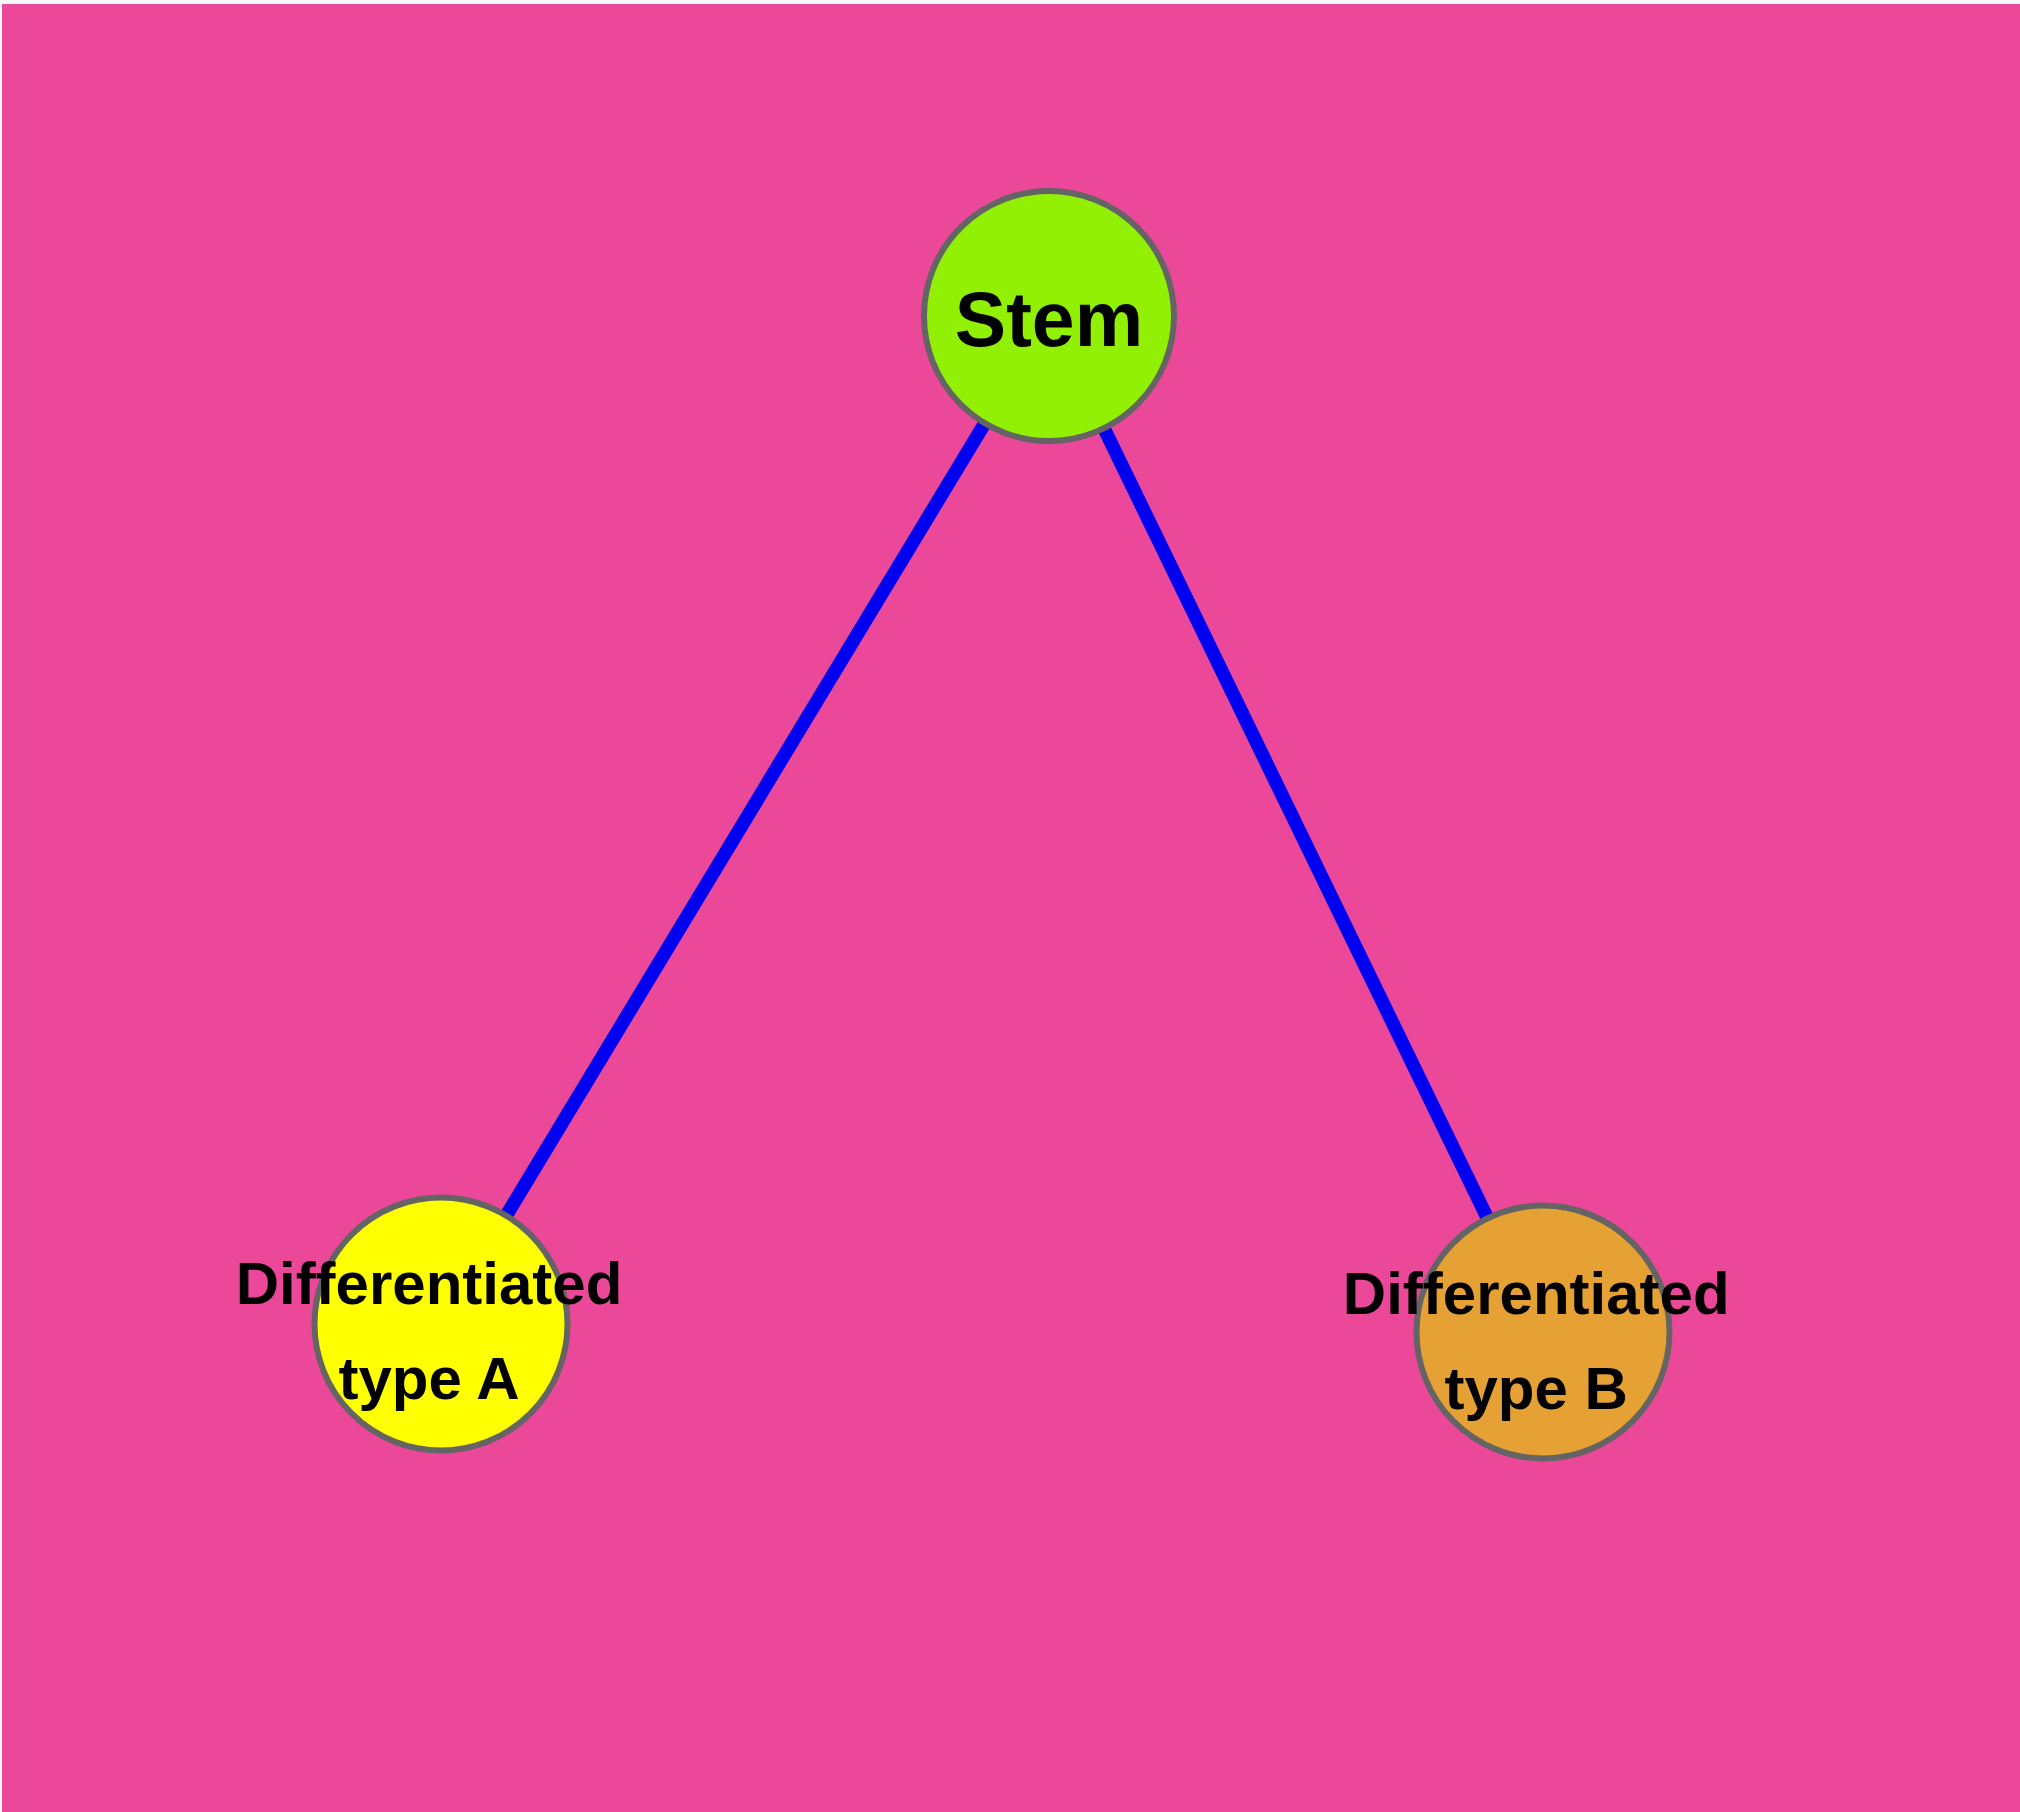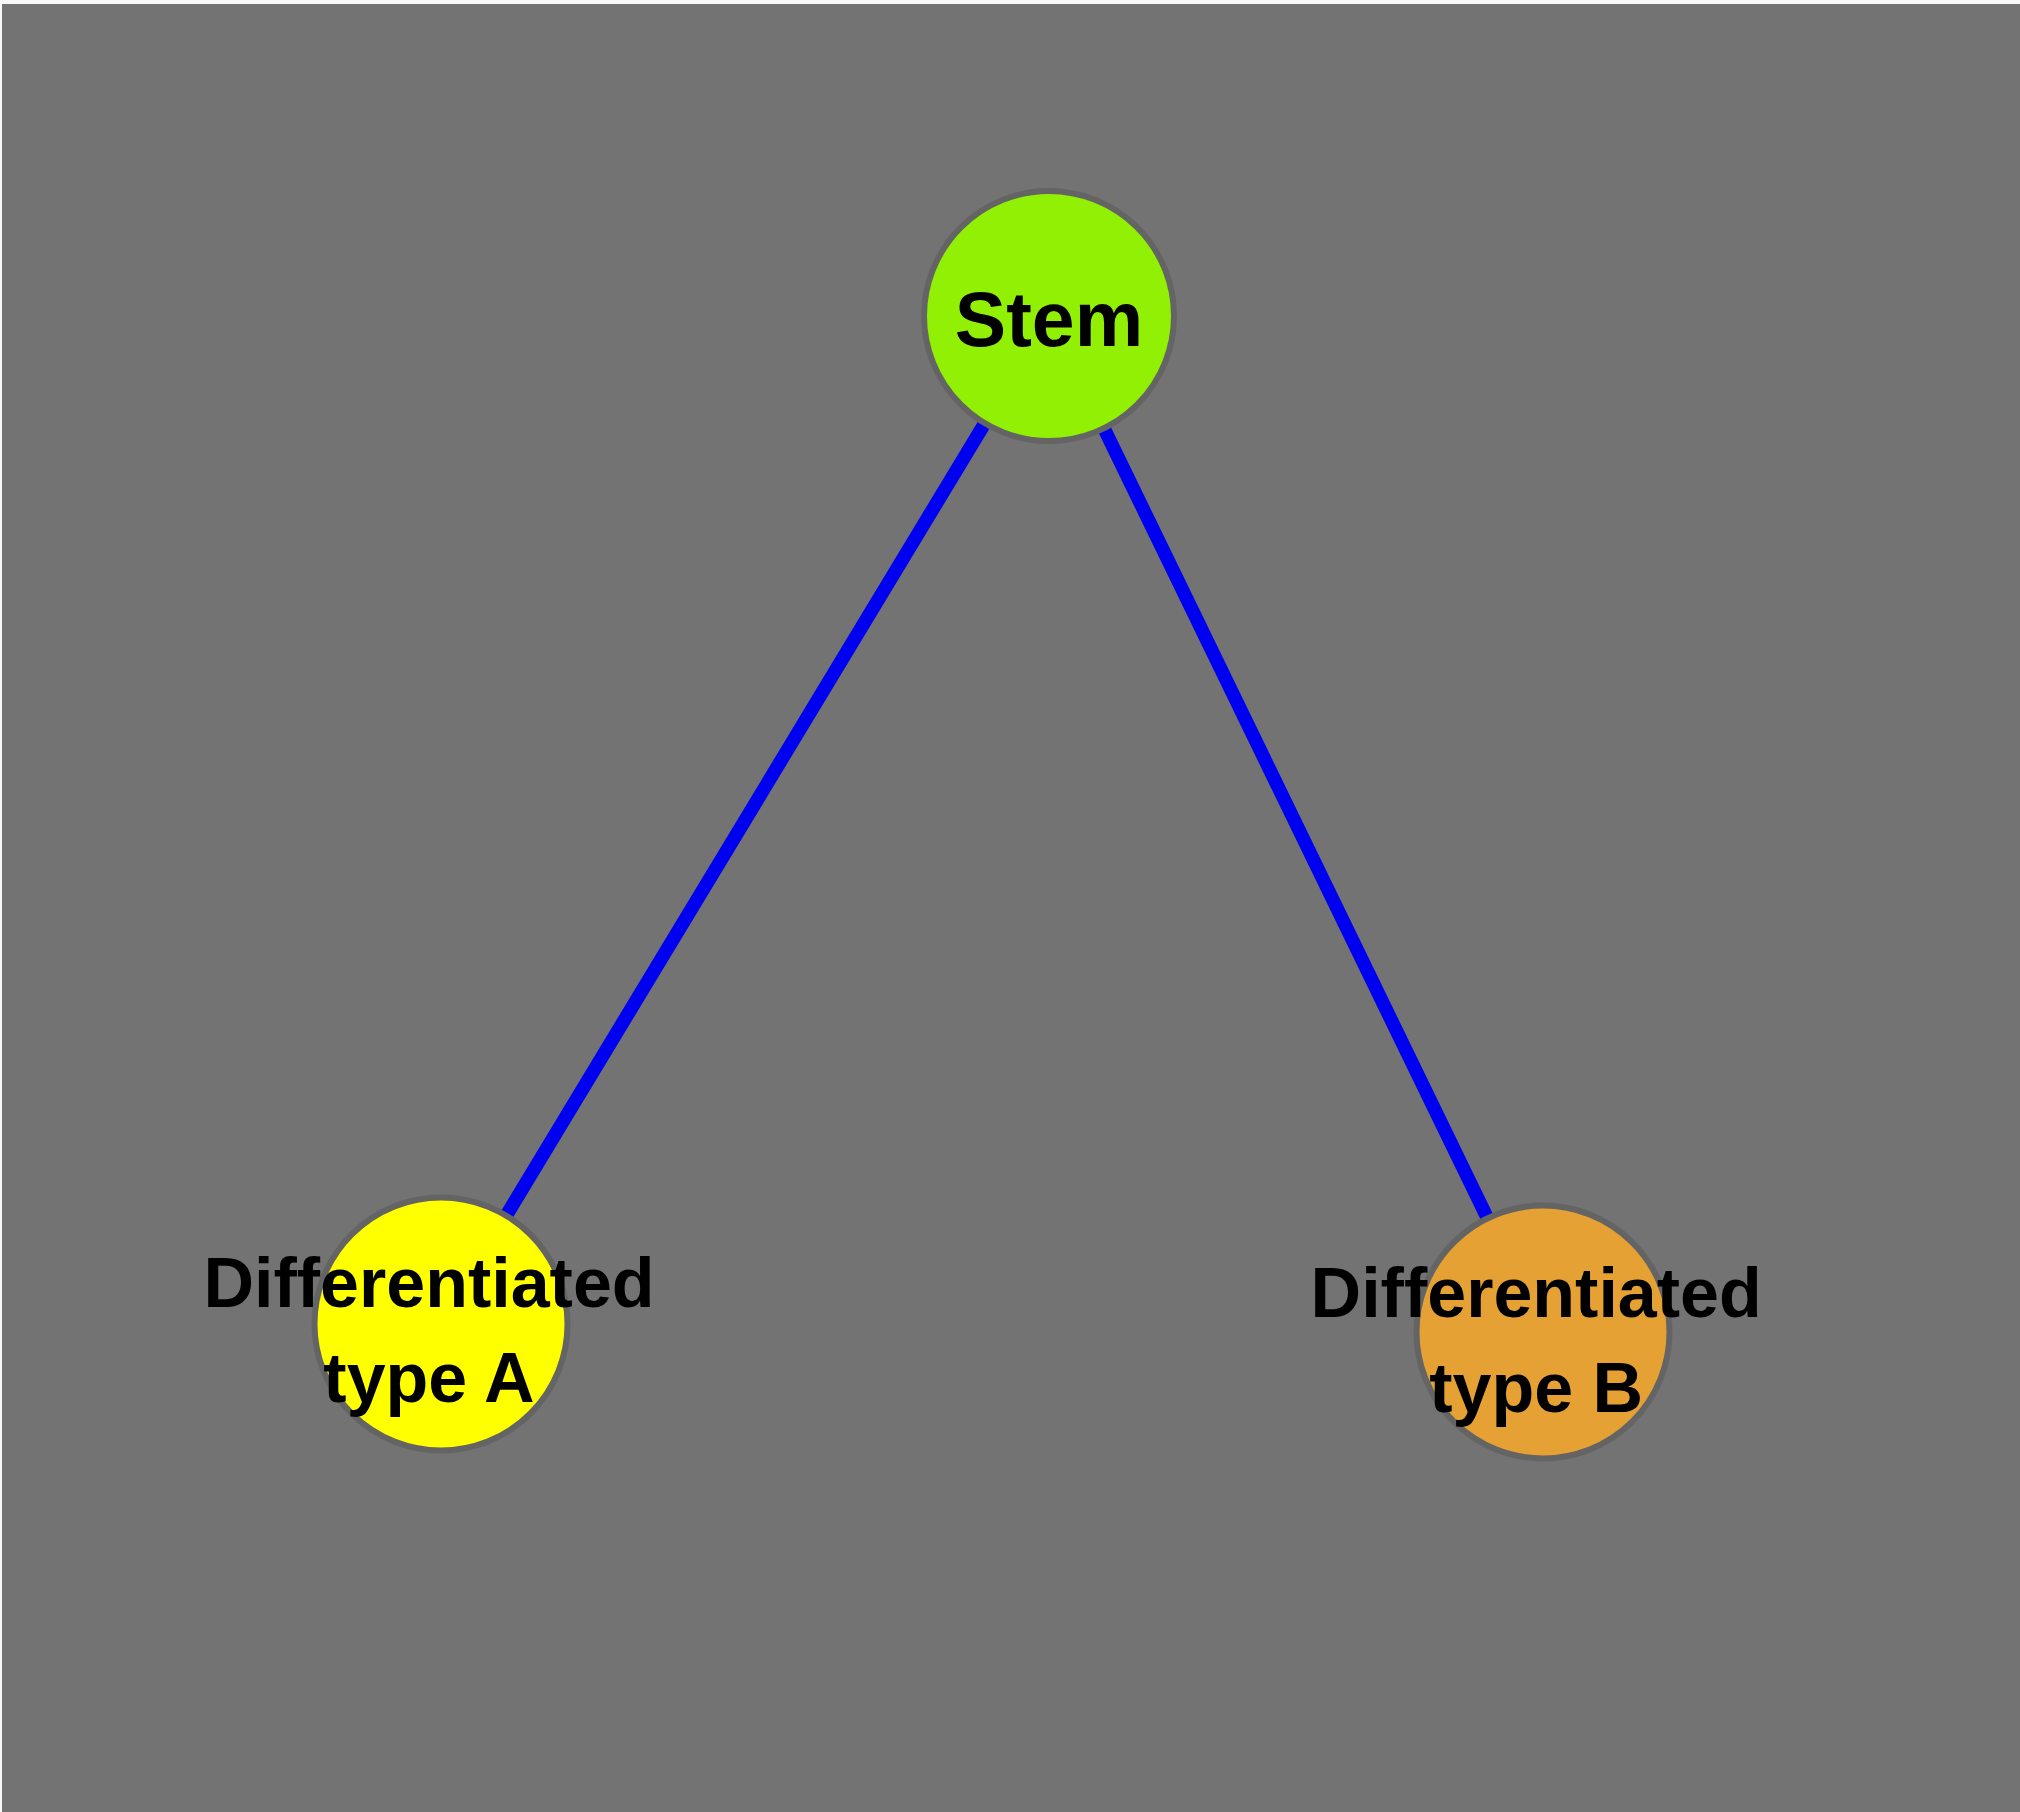--- a/index.html
+++ b/index.html
@@ -44,35 +44,35 @@
     box-sizing: border-box;
     z-index: 2;
   }
   .node-label {
     position: absolute;
     left: 0; top: 0;
     z-index: 3;
     white-space: pre-line;
     text-align: center;
     font-weight: bold;
-    font-size: 70px;
+    font-size: 60px;
     line-height: 95px;
     color: #000000;
     pointer-events: none;
   }
   .node-label.single {
     line-height: 81px;
     font-size: 77px;
   }
 </style>
 </head>
 <body>
 
 <div class="page" style="width: 2021px; height: 1812px;">
-  <div class="canvas" id="canvas" style="background: #737373;">
+  <div class="canvas" id="canvas" style="background: #ec4899;">
 
     <svg class="edge-layer" id="edge-layer" viewBox="0 0 2384 2138" preserveAspectRatio="none">
       <line x1="1238" y1="373" x2="520" y2="1562" stroke="#0000F0" stroke-width="16"></line>
       <line x1="1238" y1="373" x2="1820" y2="1572" stroke="#0000F0" stroke-width="16"></line>
     </svg>
 
     <div class="node" style="left: 1049px; top: 316px;">
       <div class="node-circle" style="height: 256px; width: 256px; background: rgb(146, 240, 5); border-color: rgb(100, 100, 100); border-width: 6px;"></div>
       <div class="node-label single" style="color: rgb(0, 0, 0); transform: translate(calc(-50% + 0px), calc(-50% + 3.4px));">Stem</div>
     </div>

